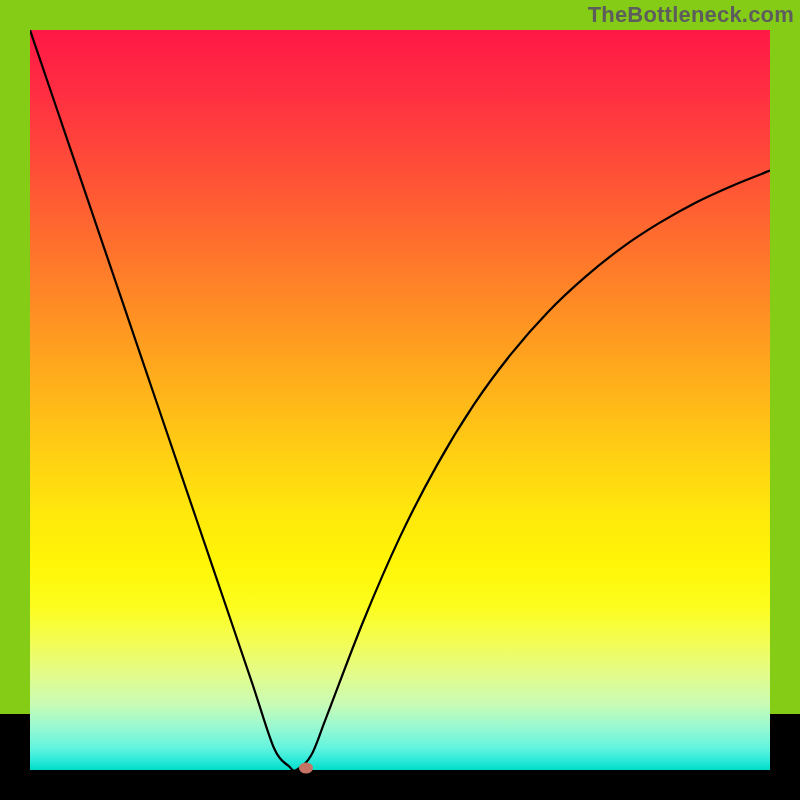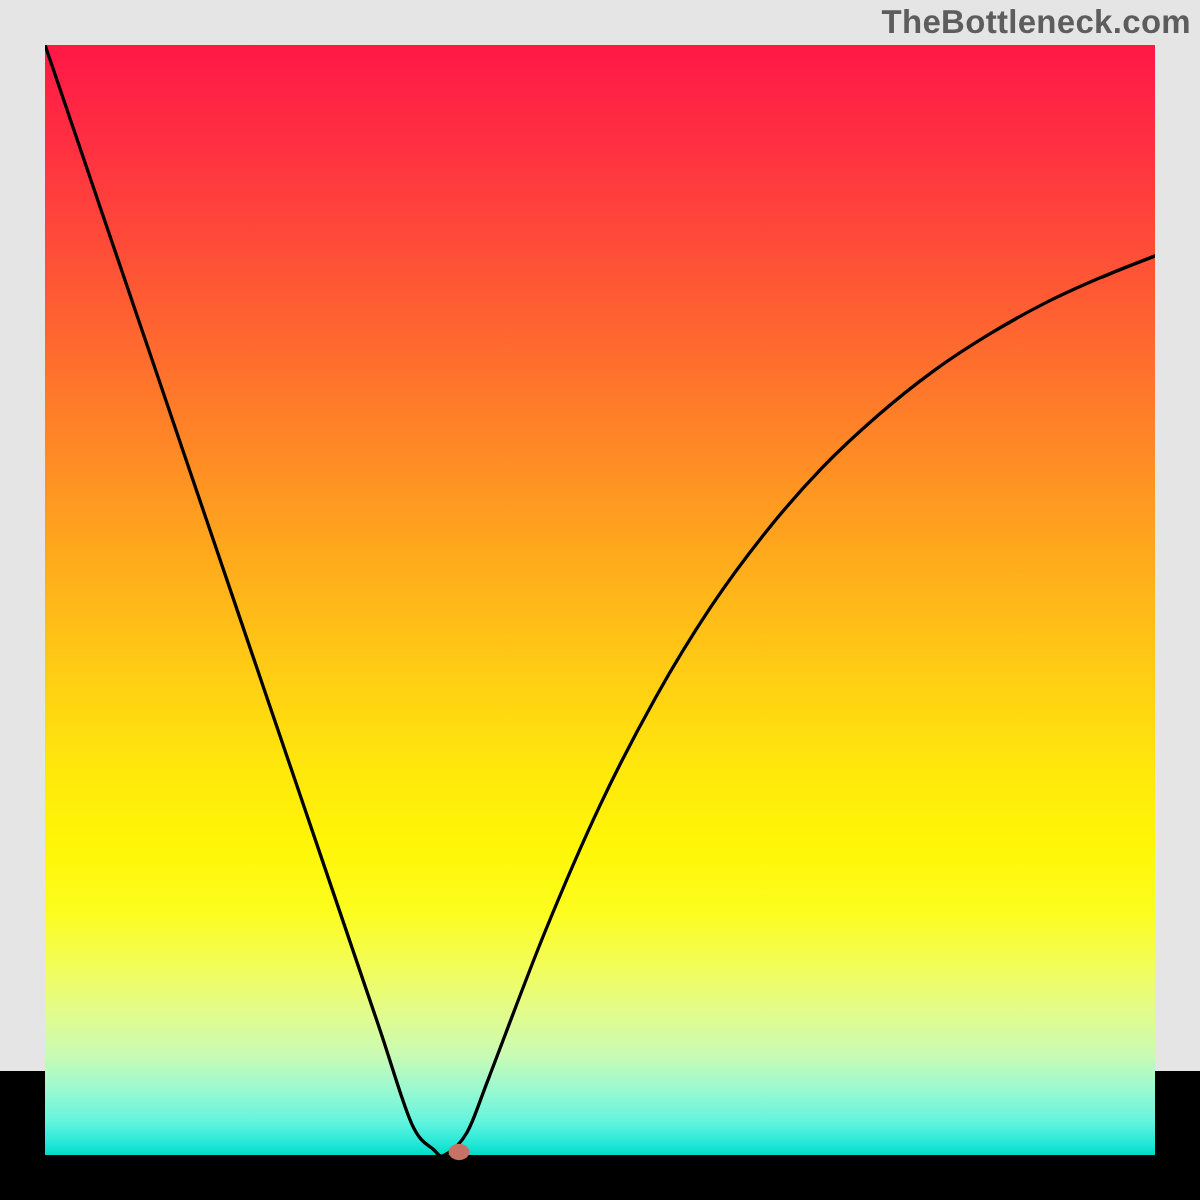--- a/index.html
+++ b/index.html
@@ -3,21 +3,21 @@
 <meta charset="utf-8">
 <style>
   * { margin: 0; padding: 0; box-sizing: border-box; }
   html, body { width: 800px; height: 800px; overflow: hidden; }
   body { background: #000; font-family: Arial, Helvetica, sans-serif; }
 
   .frame {
     position: absolute;
     left: 0; top: 0;
     width: 800px; height: 714px;
-    background: #e5e5e5;
+    background: #84cc16;
   }
 
   .attribution {
     position: absolute;
     top: 2px;
     right: 6px;
     font-size: 22px;
     font-weight: 600;
     color: #5d5d5d;
     letter-spacing: 0.2px;

